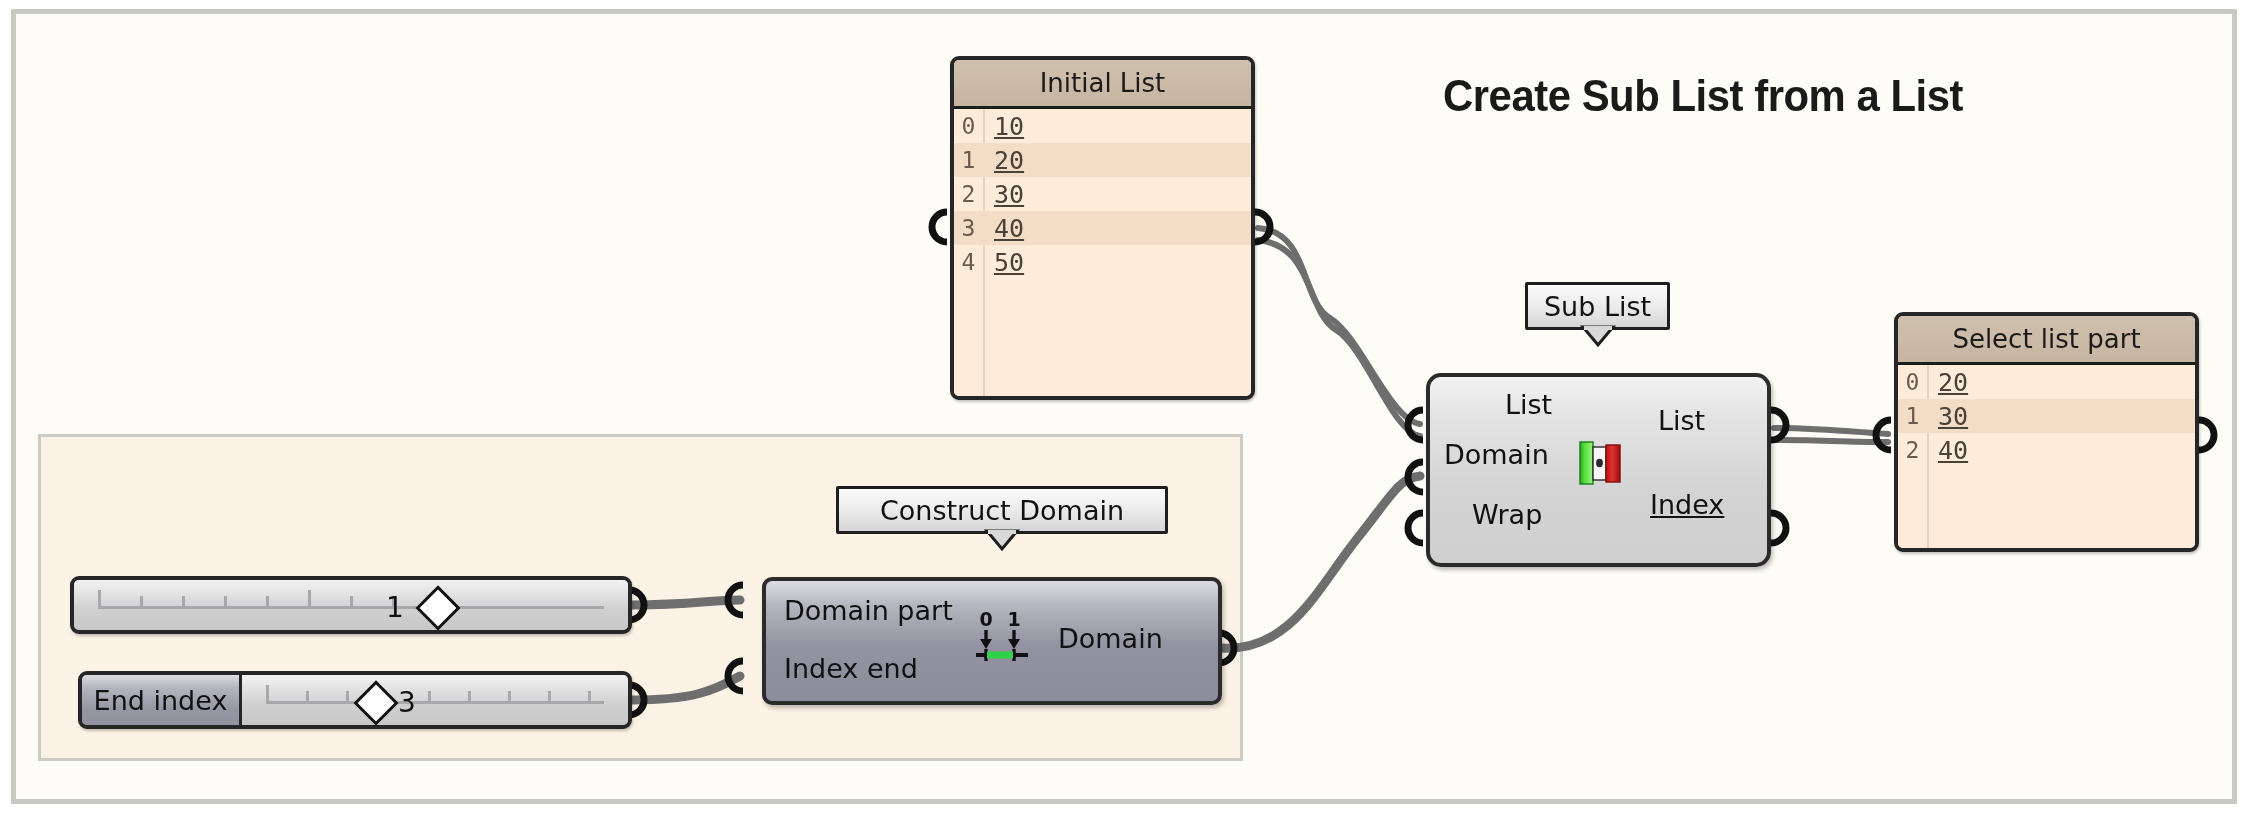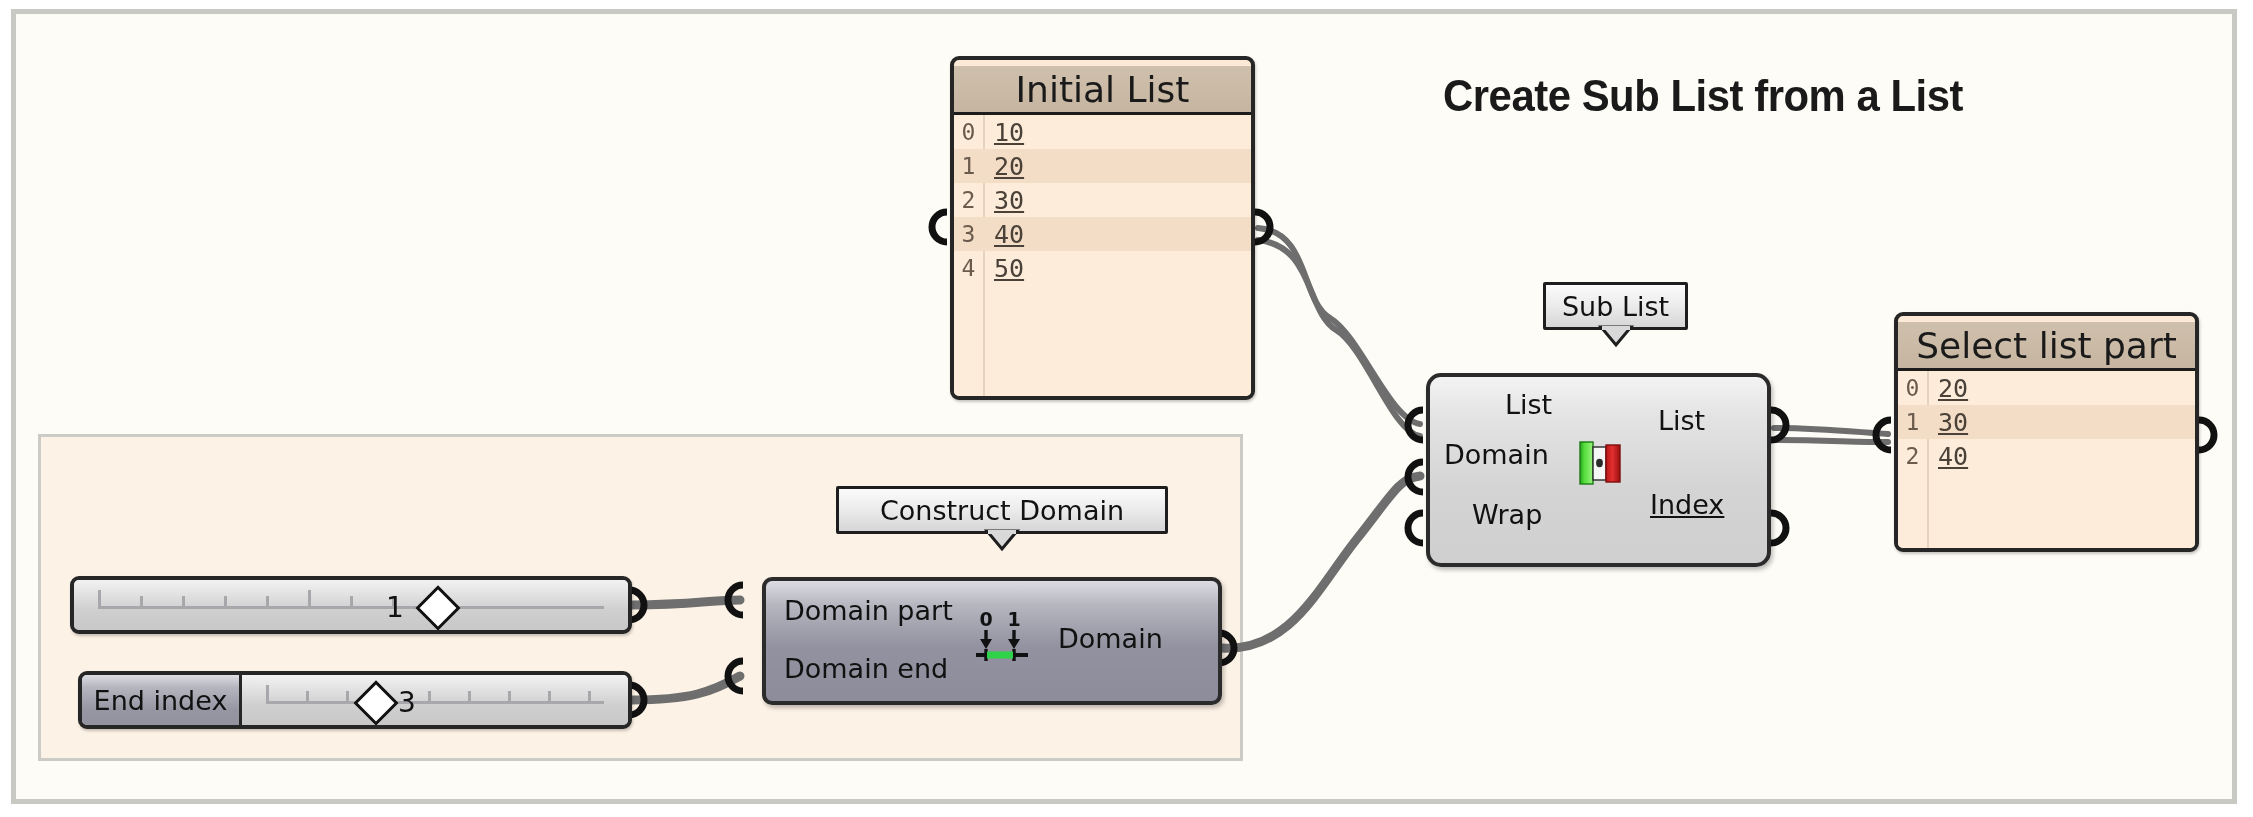--- a/index.html
+++ b/index.html
@@ -74,24 +74,23 @@
     overflow: hidden;
     box-shadow: 1px 2px 3px rgba(0,0,0,0.22);
   }
   .param-head {
     height: 46px;
     background: linear-gradient(180deg, #cfc0ad 0%, #c6b5a0 100%);
     border-bottom: 3px solid #1c1c1c;
     display: flex;
     align-items: center;
     justify-content: center;
-    font-size: 36px;
+    font-size: 26px;
     color: #1a1a1a;
     font-family: "DejaVu Sans", sans-serif;
-    margin-top: 6px;
   }
   .param-body {
     position: relative;
     background: #fdecd9;
     height: calc(100% - 49px);
   }
   .param-divider {
     position: absolute;
     top: 0;
     bottom: 0;
@@ -320,21 +319,21 @@
         <span class="idx">1</span>
         <span class="val">30</span>
       </div>
       <div class="param-row">
         <span class="idx">2</span>
         <span class="val">40</span>
       </div>
     </div>
   </div>
 
-  <div class="name-tag" style="left:1525px; top:282px; width:145px; height:48px;margin-left:18px;">
+  <div class="name-tag" style="left:1525px; top:282px; width:145px; height:48px;">
     <span>Sub List</span>
     <svg class="tail" viewBox="0 0 30 18">
       <polygon points="0,0 30,0 15,18" fill="#d9d9d9" stroke="#1e1e1e" stroke-width="3"></polygon>
       <line x1="1" y1="1" x2="29" y2="1" stroke="#d9d9d9" stroke-width="4"></line>
     </svg>
   </div>
 
   <div class="node node-light" style="left:1426px; top:373px; width:345px; height:194px;border-radius:15px;">
     <div class="node-label" style="left:75px; top:12px;">List</div>
     <div class="node-label" style="left:14px; top:62px;">Domain</div>
@@ -365,21 +364,21 @@
   <div class="name-tag" style="left:836px; top:486px; width:332px; height:48px;">
     <span>Construct Domain</span>
     <svg class="tail" viewBox="0 0 30 18">
       <polygon points="0,0 30,0 15,18" fill="#d9d9d9" stroke="#1e1e1e" stroke-width="3"></polygon>
       <line x1="1" y1="1" x2="29" y2="1" stroke="#d9d9d9" stroke-width="4"></line>
     </svg>
   </div>
 
   <div class="node node-dark" style="left:762px; top:577px; width:460px; height:128px;">
     <div class="node-label" style="left:18px; top:14px;">Domain part</div>
-    <div class="node-label" style="left:18px; top:72px;">Domain end</div>
+    <div class="node-label" style="left:18px; top:72px;">Index end</div>
     <div class="node-label" style="left:292px; top:42px;">Domain</div>
 
     <svg class="icon-domain" style="left:208px; top:28px;" viewBox="0 0 56 54">
       <text x="12" y="17" font-family="DejaVu Sans, sans-serif" font-size="19" font-weight="bold" fill="#111" text-anchor="middle">0</text>
       <text x="40" y="17" font-family="DejaVu Sans, sans-serif" font-size="19" font-weight="bold" fill="#111" text-anchor="middle">1</text>
       <line x1="12" y1="21" x2="12" y2="36" stroke="#111" stroke-width="3.4"></line>
       <polygon points="6,30 18,30 12,40" fill="#111"></polygon>
       <line x1="40" y1="21" x2="40" y2="36" stroke="#111" stroke-width="3.4"></line>
       <polygon points="34,30 46,30 40,40" fill="#111"></polygon>
       <line x1="2" y1="46" x2="54" y2="46" stroke="#111" stroke-width="4"></line>

